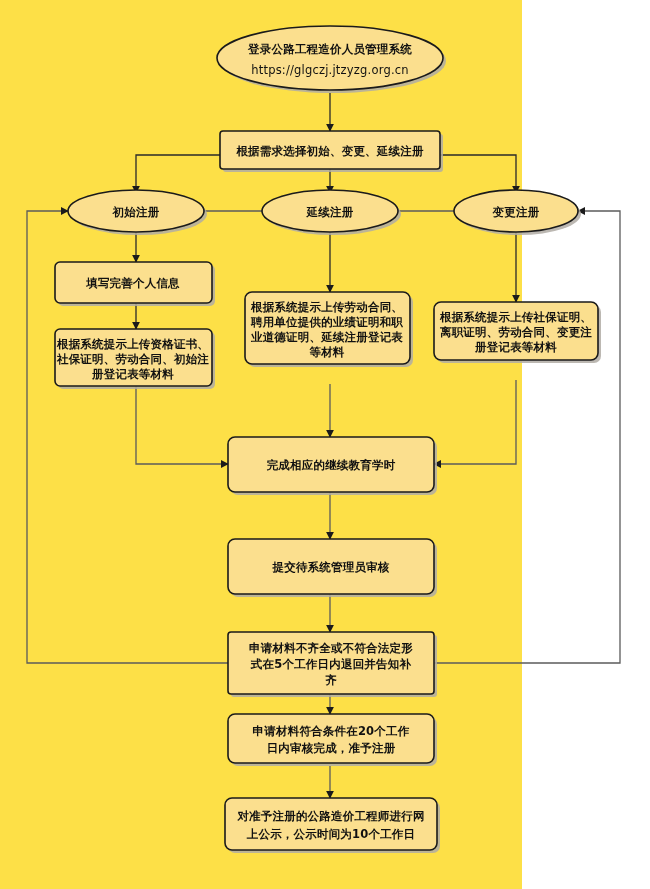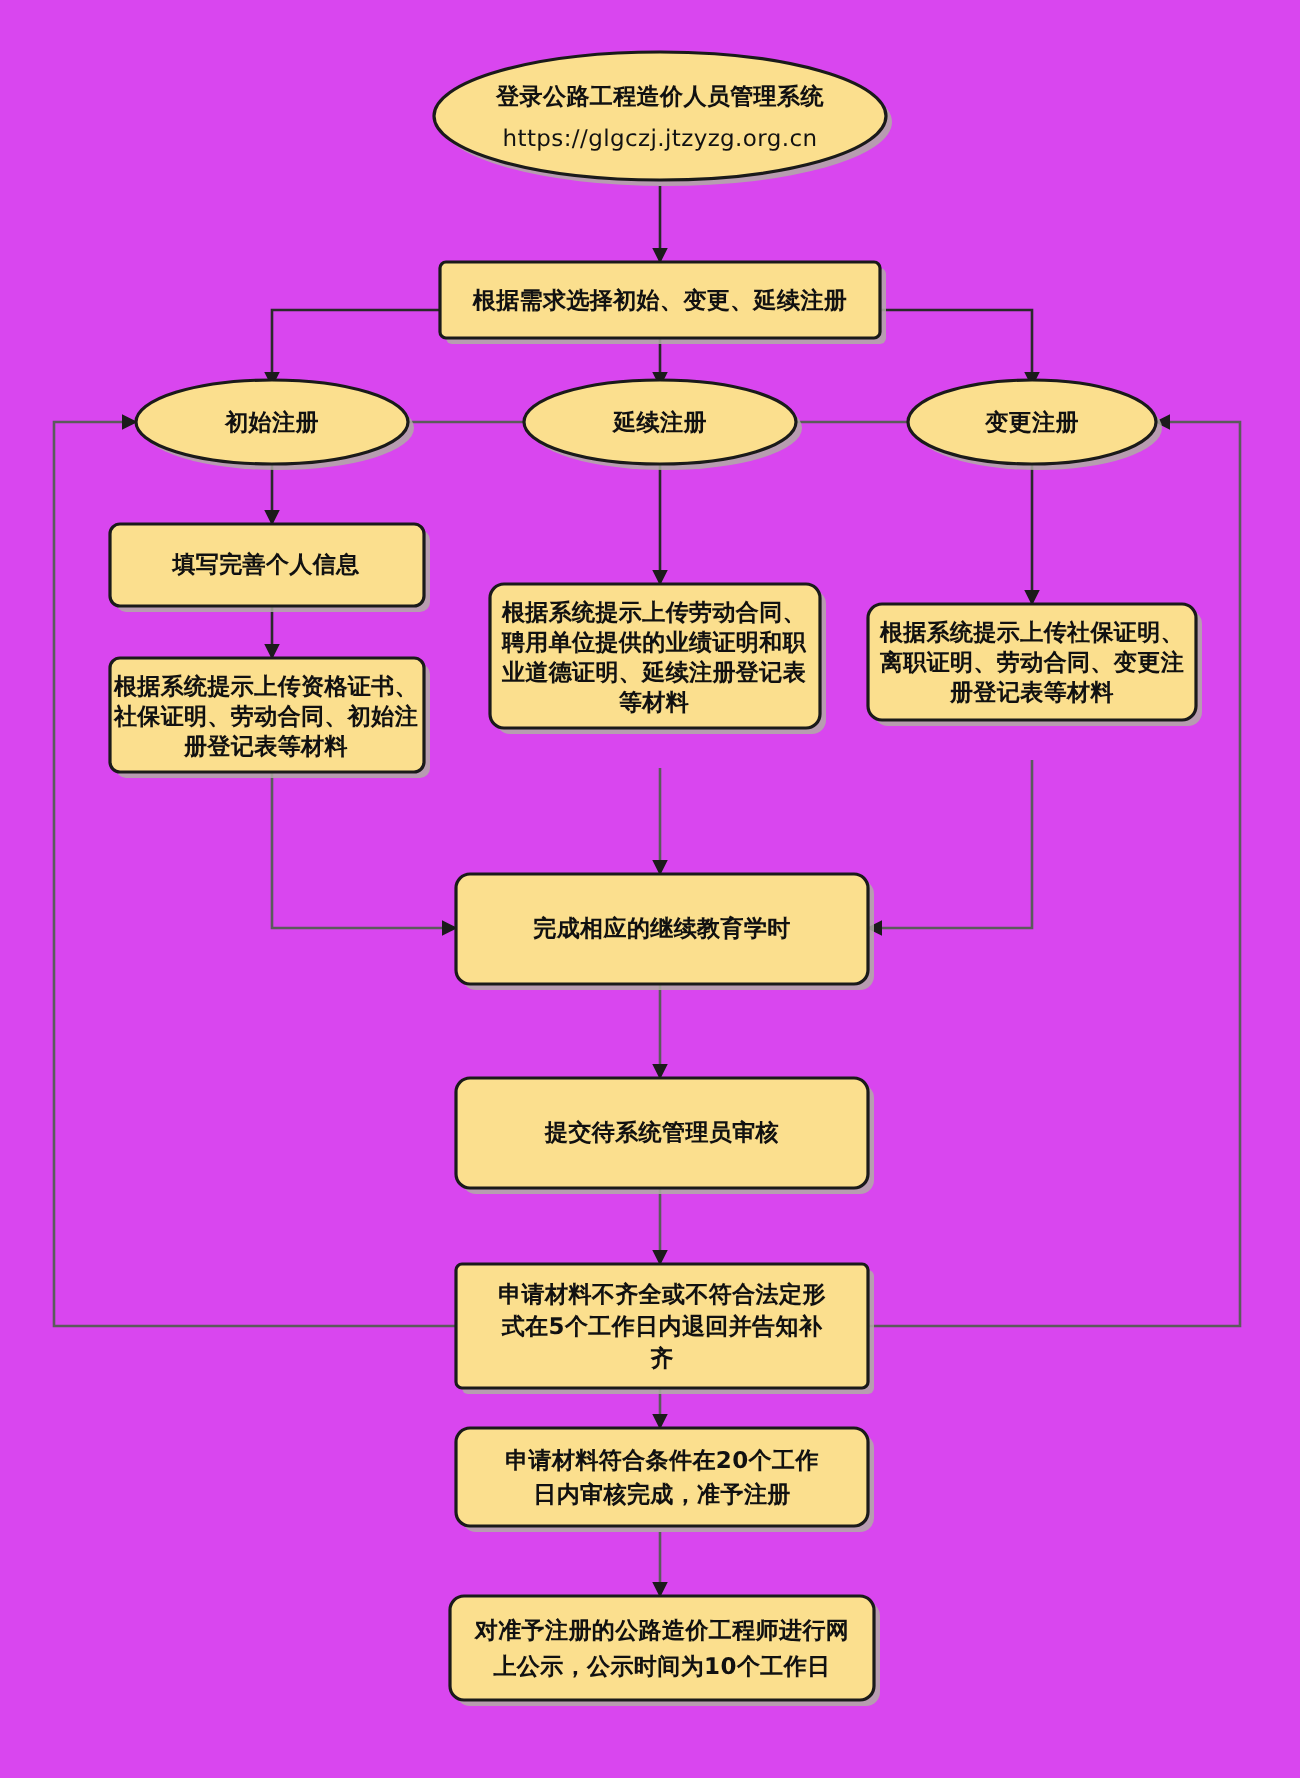--- a/index.html
+++ b/index.html
@@ -8,23 +8,23 @@
     background: #ffffff;
   }
   body {
     width: 650px;
     height: 889px;
     font-family: "DejaVu Sans", "Liberation Sans", sans-serif;
     overflow: hidden;
   }
   #flowchart-root {
     position: relative;
-    width: 650px;
+    width: 522px;
     height: 889px;
-    background: #d946ef;
+    background: #fde047;
   }
   svg.diagram {
     display: block;
     width: 650px;
     height: 889px;
   }
   .node-shape {
     fill: #fbdf8e;
     stroke: #1a1a1a;
     stroke-width: 1.6;

